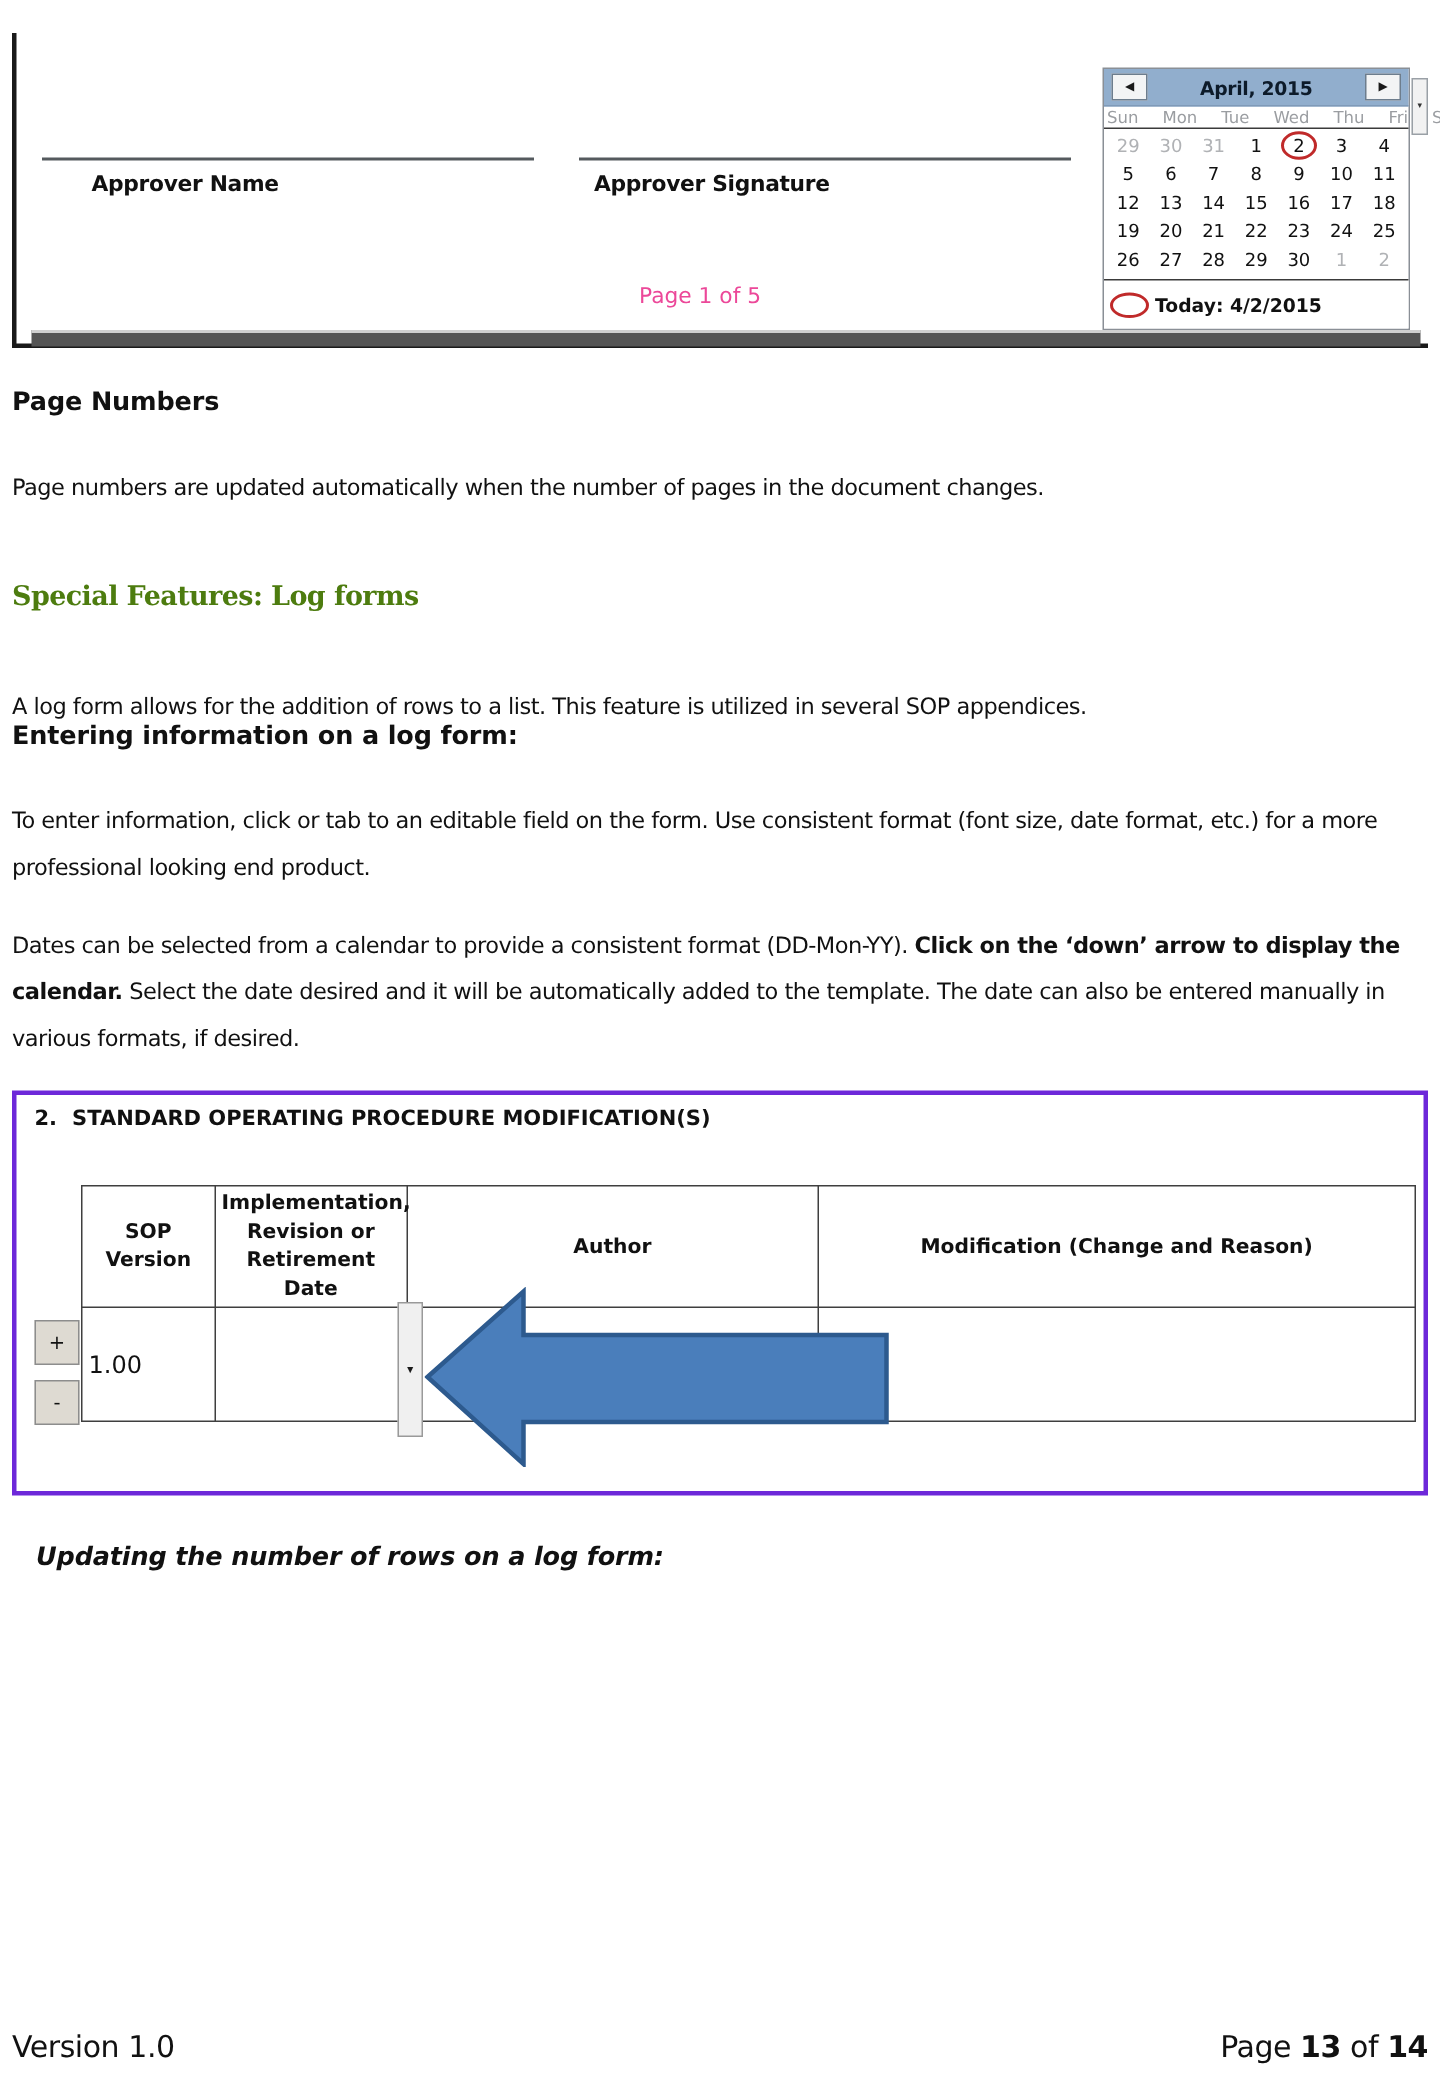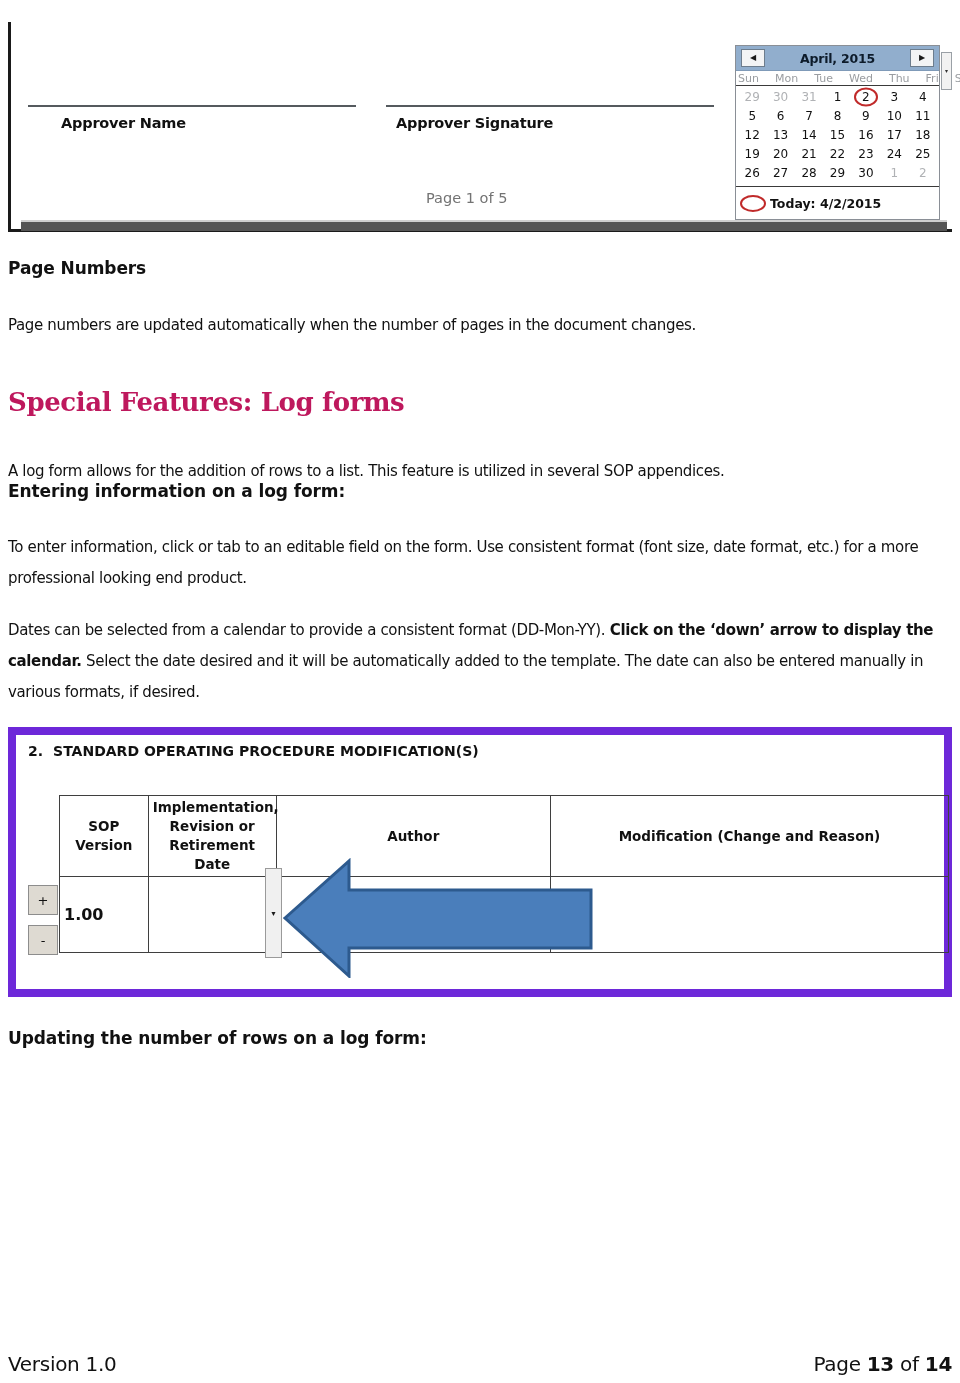--- a/index.html
+++ b/index.html
@@ -55,21 +55,21 @@
   }
   .sig-label.a { left: 26px;  top: 93px; margin-left: 24px; }
   .sig-label.b { left: 385px; top: 93px; }
 
   .page-of {
     position: absolute;
     left: 415px;
     top: 168px;
     font-family: "DejaVu Sans", sans-serif;
     font-size: 14.5px;
-    color: #737373;
+    color: #ec4899;
     white-space: nowrap;
   }
 
   .scroll-strip {
     position: absolute;
     left: 10px;
     top: 198px;
     width: 926px;
     height: 9px;
     background: #555555;
@@ -209,53 +209,53 @@
     font-weight: 700;
     font-size: 17px;
     color: #111111;
     letter-spacing: -0.1px;
     white-space: nowrap;
   }
   .h-blue {
     position: absolute;
     font-family: "DejaVu Serif", serif;
     font-weight: 700;
-    font-size: 26px;
-    color: #be185d;
+    font-size: 18px;
+    color: #4d7c0f;
     letter-spacing: -0.4px;
     white-space: nowrap;
   }
   .para {
     position: absolute;
     font-family: "DejaVu Sans", sans-serif;
     font-size: 15px;
     line-height: 31px;
     color: #111111;
     letter-spacing: -0.35px;
   }
   .para b { font-weight: 700; }
 
   #txt-pagenumbers-head { left: 8px;  top: 258px; }
   #txt-pagenumbers-body { left: 8px;  top: 310px; width: 930px; }
   #txt-special-head     { left: 8px;  top: 387px; }
   #txt-special-body     { left: 8px;  top: 428px; width: 930px; margin-top: 28px; }
   #txt-entering-head    { left: 8px;  top: 481px; }
   #txt-entering-body    { left: 8px;  top: 532px; width: 940px; }
   #txt-dates-body       { left: 8px;  top: 615px; width: 944px; }
-  #txt-updating-head    { left: 8px;  top: 1028px; }
+  #txt-updating-head    { left: 24px;  top: 1028px; font-style: italic; }
 
   
   .fig-table {
     position: absolute;
     left: 8px;
     top: 727px;
     width: 944px;
     height: 270px;
     background: #ffffff;
-    border: 8px solid #6d28d9;
+    border: 3px solid #6d28d9;
     box-sizing: border-box;
   }
   .fig-caption {
     position: absolute;
     left: 12px;
     top: 8px;
     font-family: "DejaVu Sans", sans-serif;
     font-weight: 700;
     font-size: 14px;
     color: #111111;
@@ -280,21 +280,21 @@
     color: #111111;
     text-align: center;
     vertical-align: middle;
     padding: 2px 4px;
     box-sizing: border-box;
   }
   .sop-table thead th { height: 78px; line-height: 19px; }
   .sop-table tbody td { height: 76px; }
   .sop-table tbody td.ver {
     text-align: left;
-    font-weight: 700;
+    font-weight: 400;
     font-size: 16px;
   }
   .col-ver  { width: 88px; }
   .col-date { width: 127px; }
   .col-auth { width: 272px; }
   .col-mod  { width: 395px; }
 
   .rowbtns {
     position: absolute;
     left: 12px;

